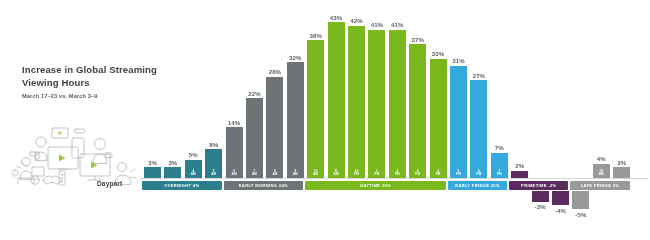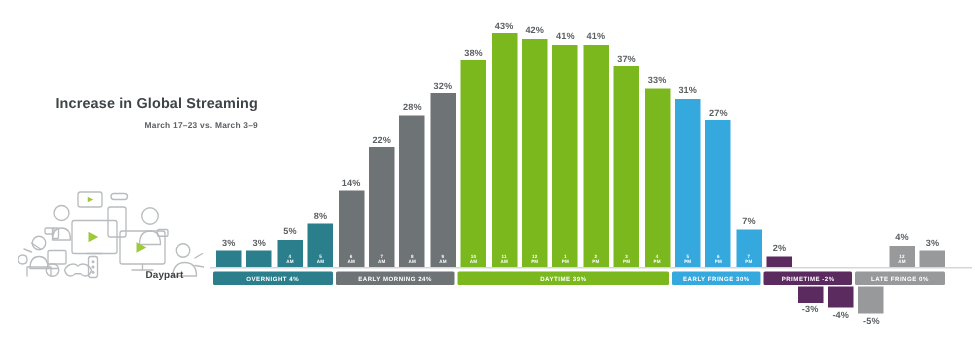--- a/index.html
+++ b/index.html
@@ -3,21 +3,21 @@
 <meta charset="utf-8">
 <style>
   html,body{margin:0;padding:0;}
   body{
     width:650px;height:234px;background:#ffffff;
     font-family:"Liberation Sans",sans-serif;overflow:hidden;position:relative;
   }
   #chart-root{position:absolute;inset:0;}
 
   
-  #title-block{position:absolute;left:22px;top:64px;width:150px;text-align:right;}
+  #title-block{position:absolute;left:22px;top:64px;width:150px;}
   #chart-title{font-size:9.6px;font-weight:600;color:#3f4446;line-height:1.32;letter-spacing:.1px;}
   #chart-subtitle{font-size:5.6px;font-weight:700;color:#5c6164;margin-top:4px;letter-spacing:.15px;}
 
   
   #illustration{position:absolute;left:12px;top:122px;width:124px;height:66px;}
 
   
   #plot{position:absolute;left:140px;top:0;right:2px;bottom:0;}
   .baseline{position:absolute;left:0;right:0;top:178px;height:1px;background:#d4d7d9;}
 
@@ -39,20 +39,21 @@
     letter-spacing:.35px;white-space:nowrap;}
 </style>
 </head>
 <body>
 
 <div id="chart-root">
 
   <div id="title-block">
     <div id="chart-title">
       <div>Increase in Global Streaming</div>
+      <div>Viewing Hours</div>
     </div>
     <div id="chart-subtitle">March 17–23 vs. March 3–9</div>
   </div>
 
   <div id="illustration">
     <svg viewBox="0 0 124 66" width="124" height="66" fill="none" stroke="#b9bcbe" stroke-width="0.9" stroke-linejoin="round" stroke-linecap="round">
 
       <rect x="40" y="6" width="16" height="10" rx="1.5"></rect>
       <path d="M46.5 9.2 L50.2 11 L46.5 12.8 Z" fill="#9fc93c" stroke="none"></path>
       <rect x="62" y="7" width="11" height="4" rx="2"></rect>

